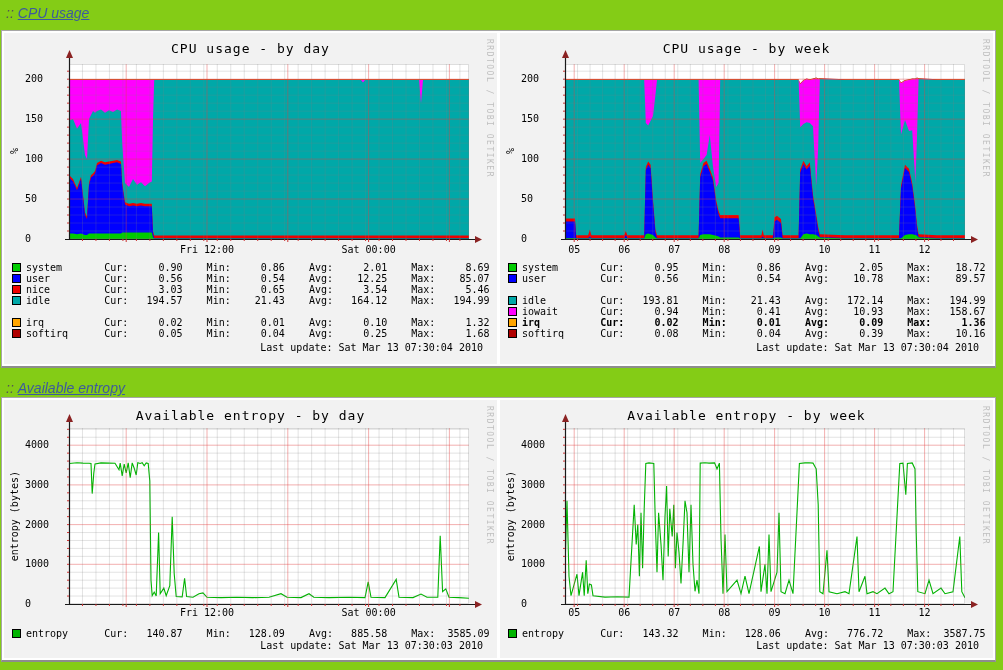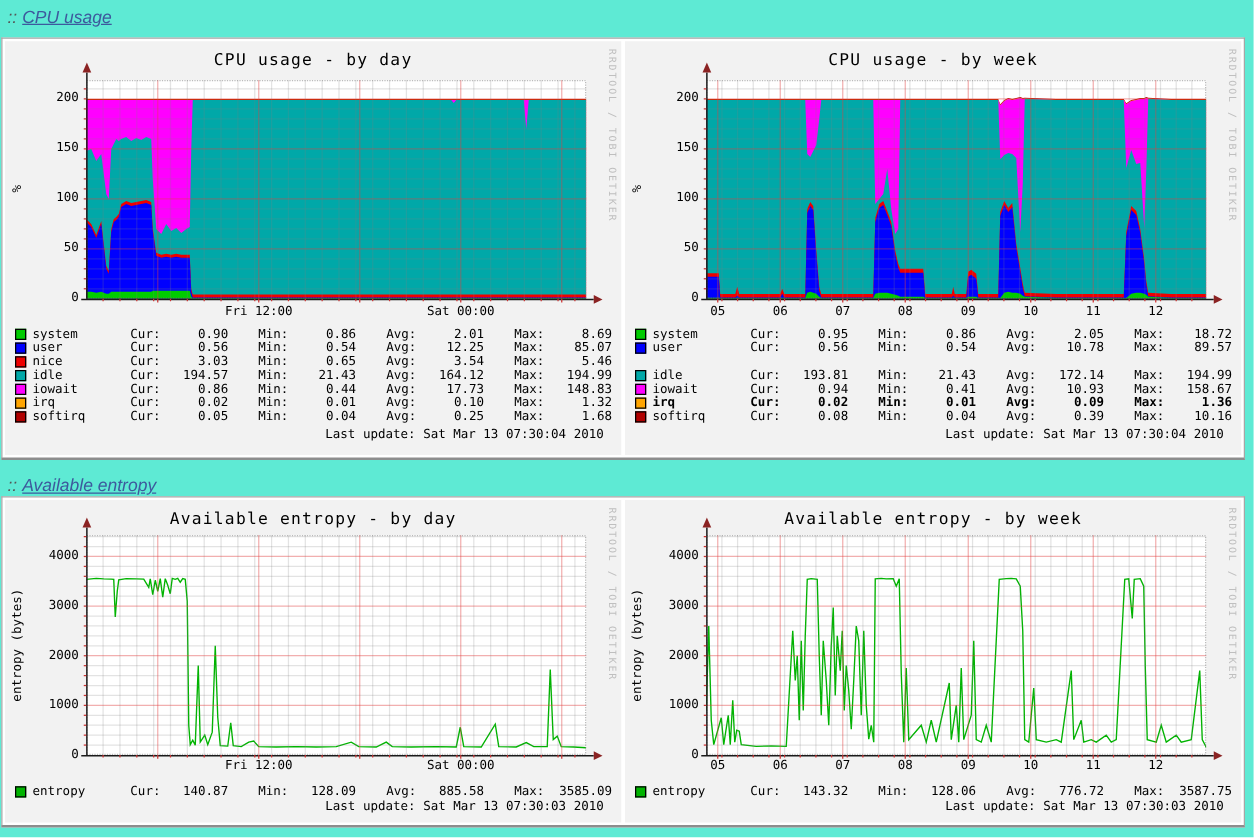--- a/index.html
+++ b/index.html
@@ -1,33 +1,33 @@
 <!DOCTYPE html>
 <html><head>
 <meta charset="utf-8">
 <style>
   html,body{margin:0;padding:0;background:#ffffff;}
-  .page{position:relative;width:1003px;height:670px;background:#5eead4;overflow:hidden;
+  .page{position:relative;width:1003px;height:670px;background:#84cc16;overflow:hidden;
         font-family:"DejaVu Sans Mono","Liberation Mono",monospace;}
   .hdr{position:absolute;left:6px;font-family:"Liberation Sans",sans-serif;
        font-style:italic;font-size:14px;color:#555;}
   .hdr a{text-decoration:underline;cursor:pointer;margin-left:4px;}
   .panel{position:absolute;left:1px;width:989px;background:#fff;
          border:1px solid #a6a6a6;border-bottom:2px solid #8d8d8d;
          padding:2px;display:flex;gap:3px;}
   .graph{position:relative;width:493px;background:#f2f2f2;overflow:hidden;flex:0 0 auto;}
   .panel-cpu .graph{height:331px;}
   .panel-entropy .graph{height:258px;}
   .gtitle{position:absolute;top:8px;left:0;width:100%;text-align:center;
           font-size:13px;color:#000;letter-spacing:1px;white-space:pre;}
   .ylab-box{position:absolute;width:16px;display:flex;align-items:center;justify-content:center;}
   .ylab{writing-mode:vertical-rl;transform:rotate(180deg);font-size:10px;color:#000;white-space:nowrap;}
   .watermark{position:absolute;top:6px;right:3px;writing-mode:vertical-rl;
              font-size:8px;letter-spacing:1.5px;white-space:nowrap;}
-  .ytick{position:absolute;width:38px;text-align:right;font-size:10px;color:#000;line-height:10px;}
+  .ytick{position:absolute;width:38px;text-align:left;font-size:10px;color:#000;line-height:10px;}
   .xtick{position:absolute;font-size:10px;color:#000;transform:translateX(-50%);
          line-height:10px;white-space:pre;}
   .lrow{position:absolute;left:8px;display:flex;align-items:flex-start;font-size:10px;
         line-height:10px;color:#000;}
   .lrow .sw{display:inline-block;width:7px;height:7px;border:1px solid #000;
             margin-right:5px;flex:0 0 auto;}
   .lrow .ltxt{white-space:pre;}
   .lupdate{position:absolute;right:14px;font-size:10px;line-height:10px;color:#000;white-space:pre;}
   svg{position:absolute;overflow:visible;}
 </style>
@@ -192,24 +192,20 @@
           <div class="sw" style="background: rgb(0, 0, 255);"></div>
           <div class="ltxt">user         Cur:     0.56    Min:     0.54    Avg:    12.25    Max:    85.07</div>
         </div>
         <div class="lrow" style="top: 252px;">
           <div class="sw" style="background: rgb(238, 0, 0);"></div>
           <div class="ltxt">nice         Cur:     3.03    Min:     0.65    Avg:     3.54    Max:     5.46</div>
         </div>
         <div class="lrow" style="top: 263px;">
           <div class="sw" style="background: rgb(0, 168, 168);"></div>
           <div class="ltxt">idle         Cur:   194.57    Min:    21.43    Avg:   164.12    Max:   194.99</div>
-        </div>
-        <div class="lrow" style="top: 274px;">
-          <div class="sw" style="background: rgb(255, 0, 255);"></div>
-          <div class="ltxt">iowait       Cur:     0.86    Min:     0.44    Avg:    17.73    Max:   148.83</div>
         </div>
         <div class="lrow" style="top: 285px;">
           <div class="sw" style="background: rgb(255, 165, 0);"></div>
           <div class="ltxt">irq          Cur:     0.02    Min:     0.01    Avg:     0.10    Max:     1.32</div>
         </div>
         <div class="lrow" style="top: 296px;">
           <div class="sw" style="background: rgb(176, 0, 0);"></div>
           <div class="ltxt">softirq      Cur:     0.05    Min:     0.04    Avg:     0.25    Max:     1.68</div>
         </div>
         <div class="lupdate" style="top: 310px;">Last update: Sat Mar 13 07:30:04 2010</div>

